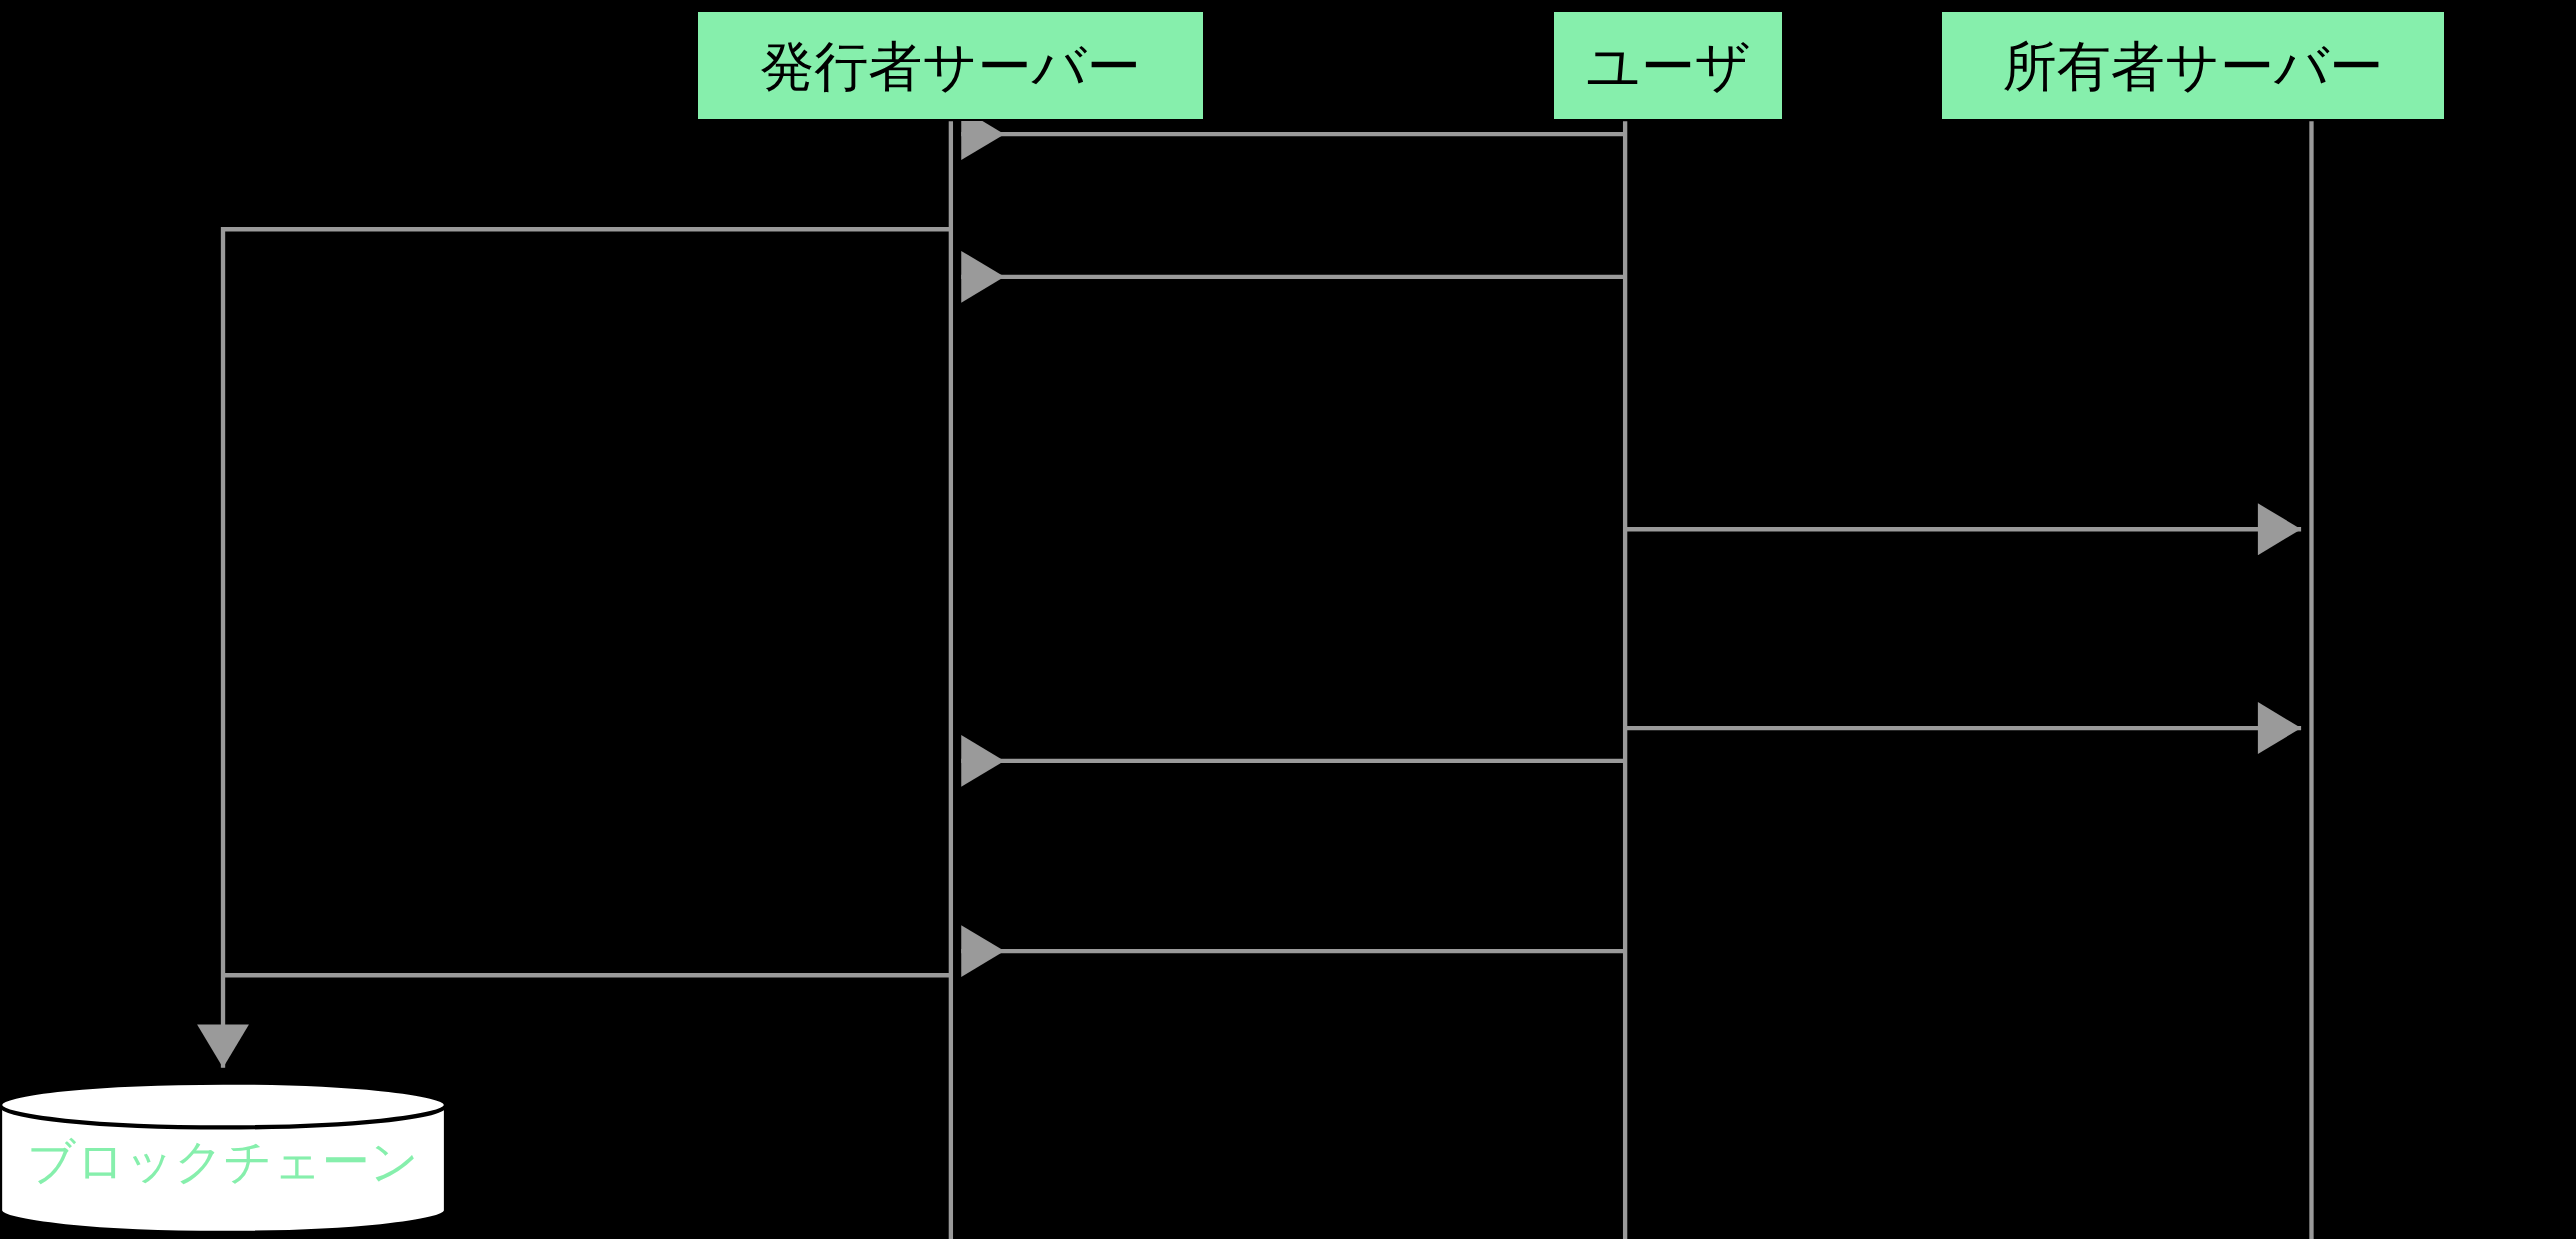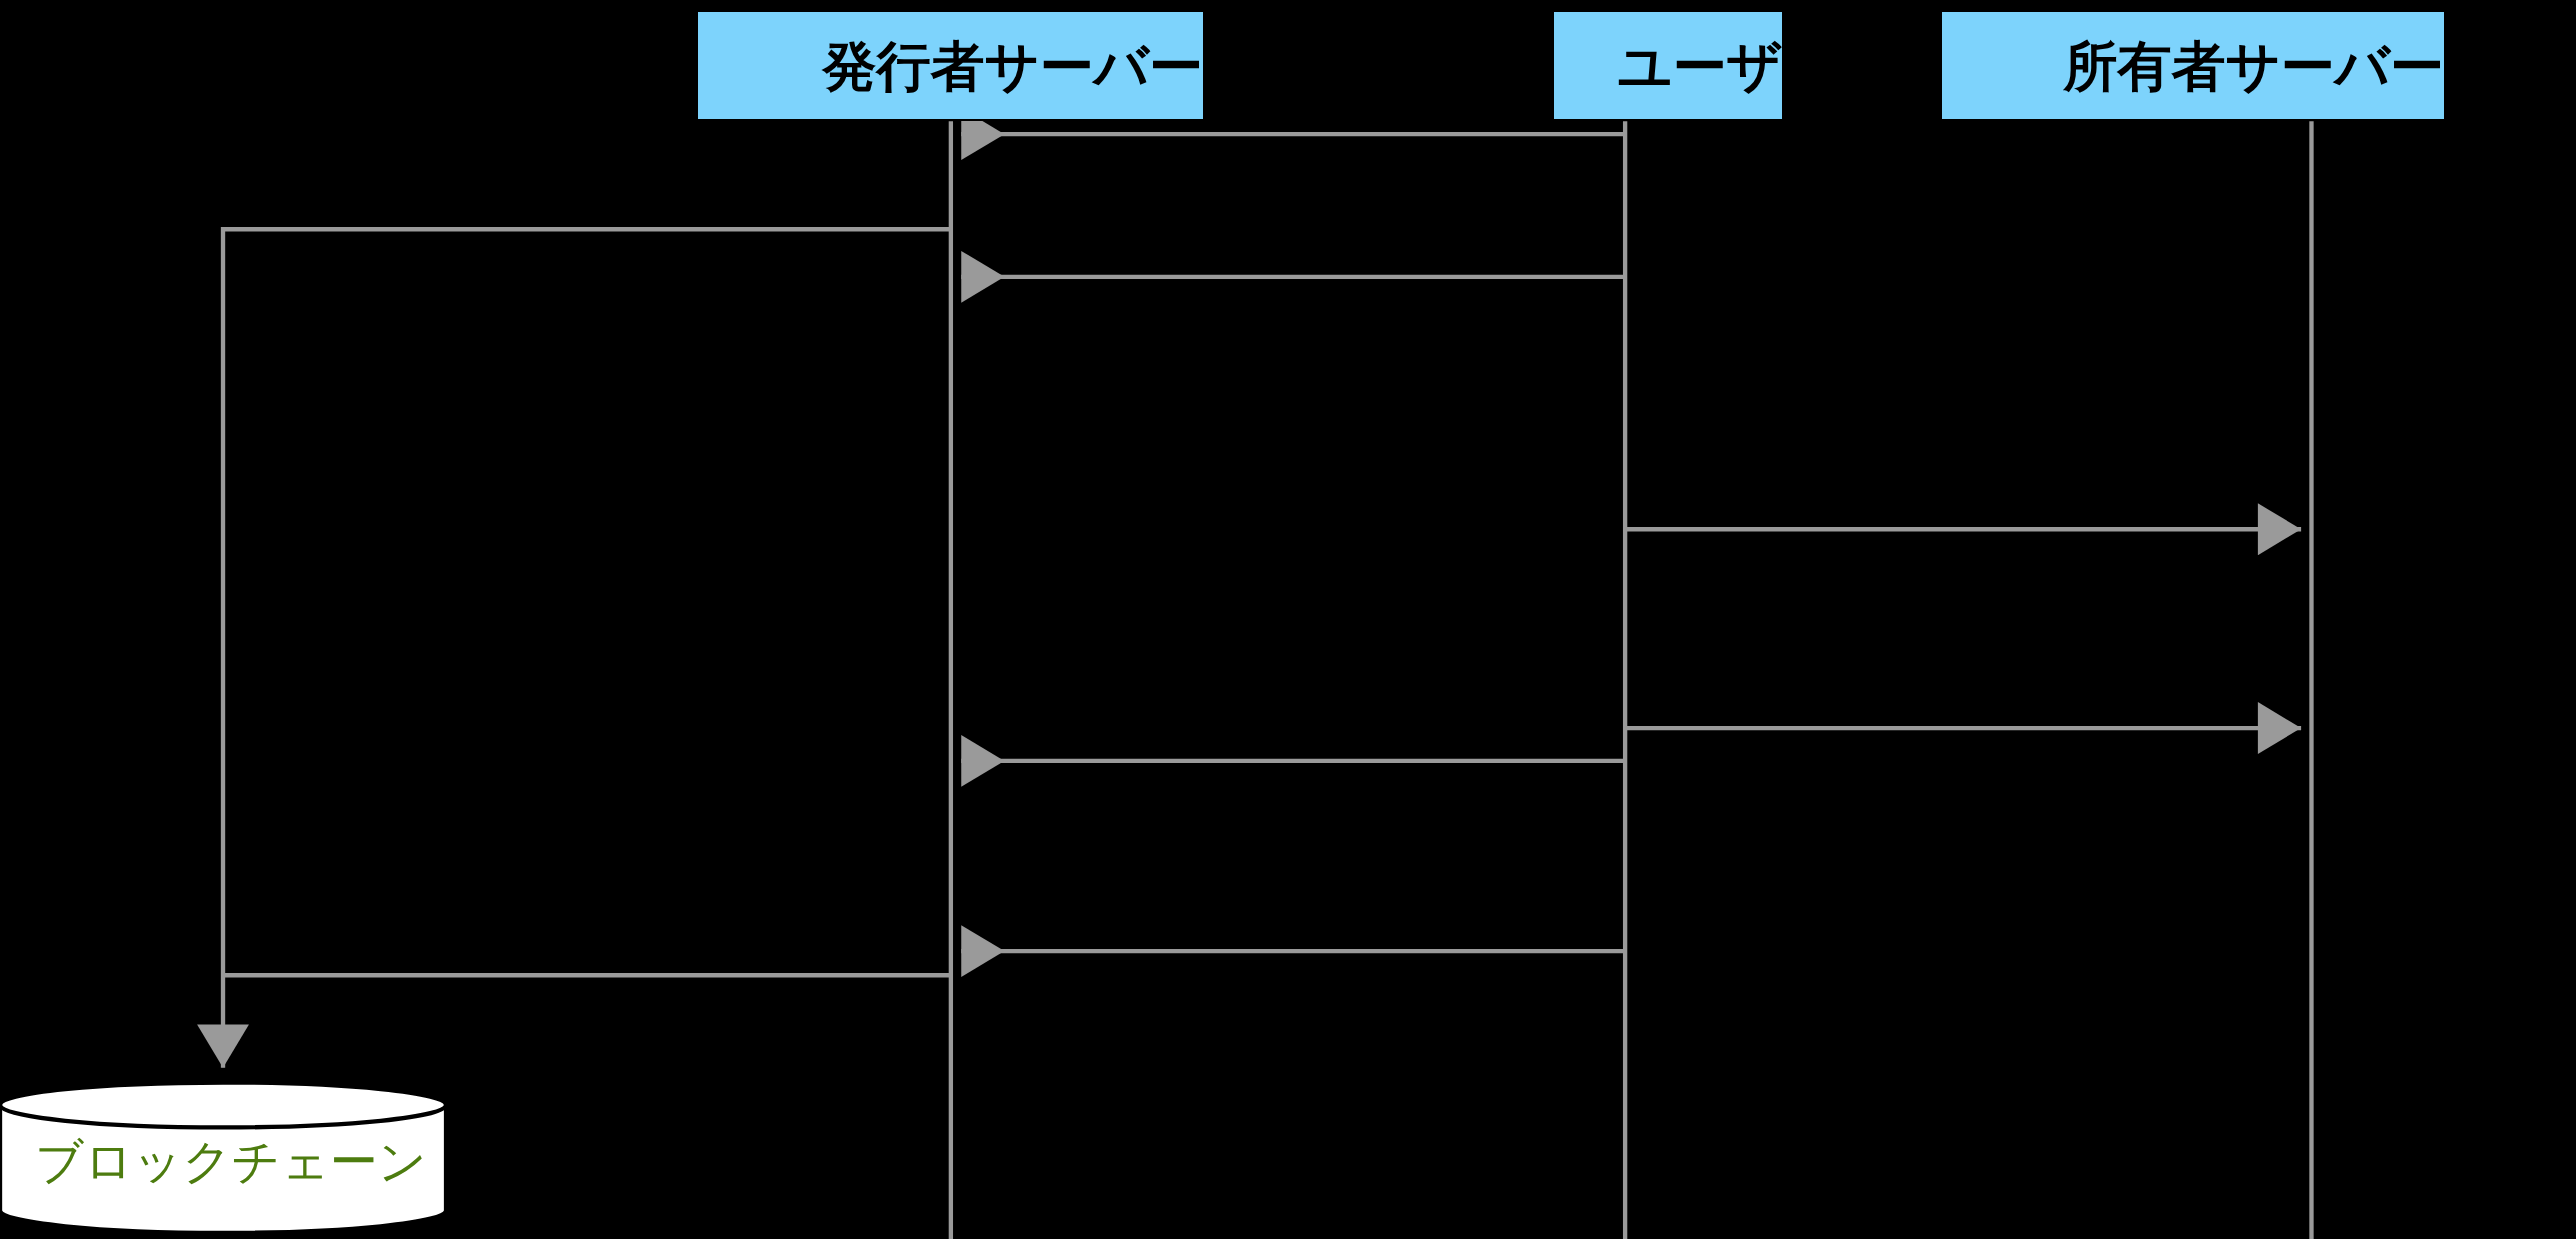--- a/index.html
+++ b/index.html
@@ -17,43 +17,41 @@
   }
   #diagram-svg {
     position: absolute;
     left: 0;
     top: 0;
     width: 2576px;
     height: 1240px;
   }
   .participant-box {
     position: absolute;
-    background: #7dd3fc;
+    background: #86efac;
     border: 2.6px solid #000000;
     box-sizing: border-box;
     display: flex;
     align-items: center;
-    justify-content: flex-end;
-    font-weight: bold;
+    justify-content: center;
   }
   .participant-label {
     color: #000000;
     font-size: 54px;
     line-height: 1;
     white-space: nowrap;
     letter-spacing: 0px;
   }
   .db-label {
     position: absolute;
-    color: #4d7c0f;
+    color: #86efac;
     font-size: 48px;
     line-height: 1;
     white-space: nowrap;
     text-align: center;
-    padding-left: 8px;
   }
 </style>
 </head>
 <body>
 
 <div id="canvas">
 
   <svg id="diagram-svg" viewBox="0 0 2980 1434">
     <defs>
       <marker id="arrow-left" markerWidth="14" markerHeight="14" refX="11" refY="7" orient="auto" markerUnits="strokeWidth">

